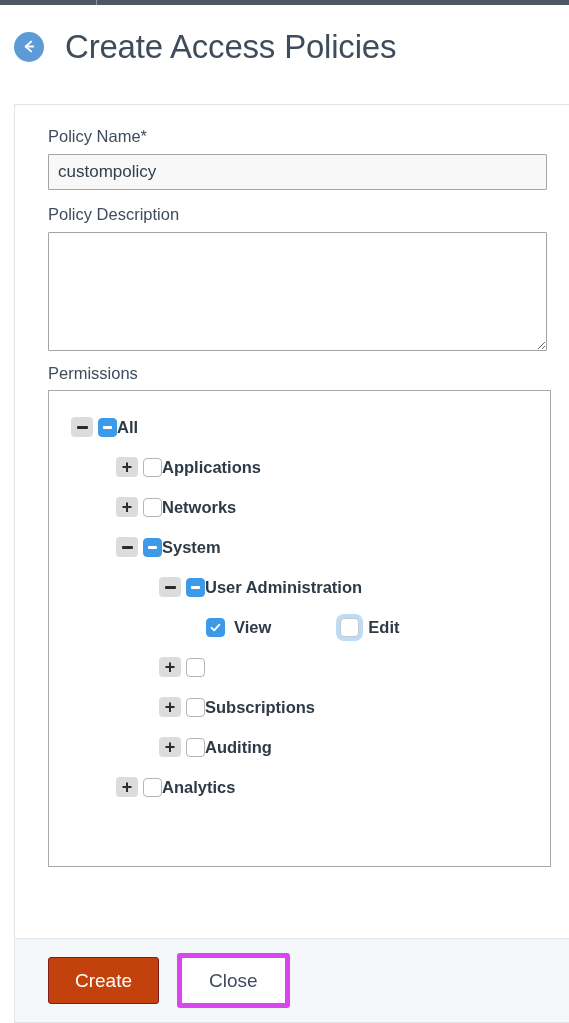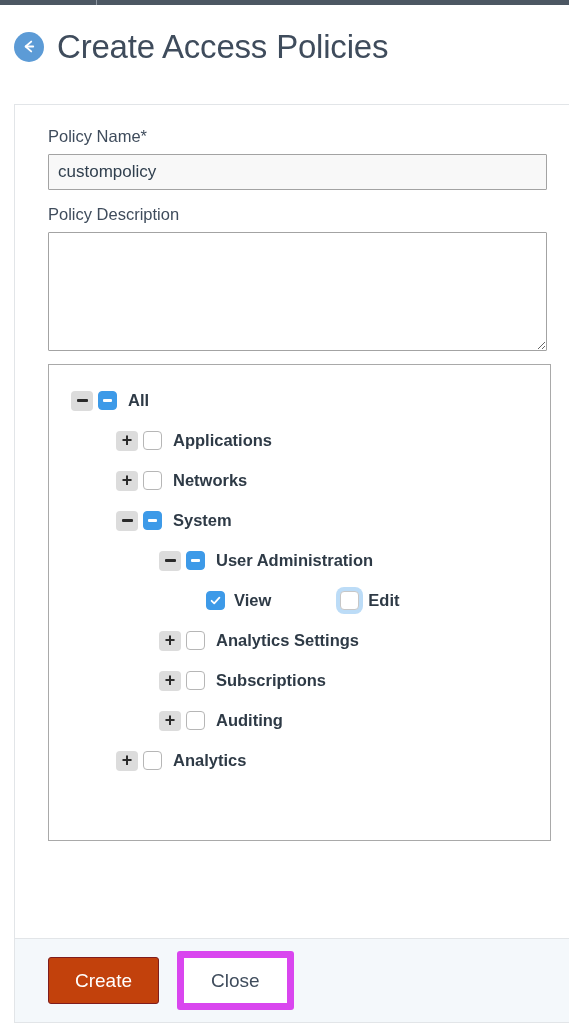--- a/index.html
+++ b/index.html
@@ -34,21 +34,21 @@
     background: #8e97a1;
   }
 
   
   .page-header {
     position: absolute;
     top: 30px;
     left: 14px;
     display: flex;
     align-items: center;
-    gap: 13px;
+    gap: 21px;
   }
   .back-circle {
     width: 30px;
     height: 30px;
     border-radius: 50%;
     background: #5c9bd6;
     display: flex;
     align-items: center;
     justify-content: center;
     flex: none;
@@ -204,21 +204,20 @@
     background: #ffffff;
   }
   .cb.checked svg { display: block; }
   .cb.focused {
     background: #ffffff;
     border: 1px solid #c7c7c7;
     box-shadow: 0 0 0 4px #bcdcf7;
   }
 
   .tree-label {
-    margin-left: 11px;
     font-size: 16.5px;
     font-weight: 700;
     color: #2e3a46;
     white-space: nowrap;
   }
   .tree-label.leaf { margin-left: 9px; }
 
   .leaf-gap { width: 64px; flex: none; }
 
   
@@ -244,21 +243,21 @@
     outline: none;
   }
   .btn-primary {
     background: #c2410c;
     border: 1px solid #7f1d1d;
     color: #ffffff;
     padding: 13px 26px;
   }
   .btn-default {
     background: #ffffff;
-    border: 7px solid #d946ef;
+    border: 5px solid #d946ef;
     color: #3f4c5c;
     padding: 13px 27px;
   }
 </style>
 </head>
 <body>
 
 <div class="topbar">
   <div class="topbar-divider"></div>
 </div>
@@ -280,20 +279,21 @@
     <div class="field-label">Policy Name*</div>
     <input class="text-input" type="text" value="custompolicy" style="">
 
     <div class="spacer-14"></div>
 
     <div class="field-label">Policy Description</div>
     <textarea class="text-area" style=""></textarea>
 
     <div class="spacer-12"></div>
 
+    <div class="field-label">Permissions</div>
 
     <div class="tree-box">
 
       <div class="tree-row lvl0">
         <span class="expander minus"></span>
         <span class="cb indeterminate"></span>
         <span class="tree-label">All</span>
       </div>
 
       <div class="tree-row lvl1">
@@ -329,21 +329,20 @@
         <span class="tree-label leaf">View</span>
         <span class="leaf-gap"></span>
         <span class="cb focused"></span>
         <span class="tree-label leaf">Edit</span>
       </div>
 
 
       <div class="tree-row lvl2">
         <span class="expander plus"></span>
         <span class="cb unchecked"></span>
-        <span class="tree-label">Analytics Settings</span>
       </div>
 
       <div class="tree-row lvl2">
         <span class="expander plus"></span>
         <span class="cb unchecked"></span>
         <span class="tree-label">Subscriptions</span>
       </div>
 
       <div class="tree-row lvl2">
         <span class="expander plus"></span>

